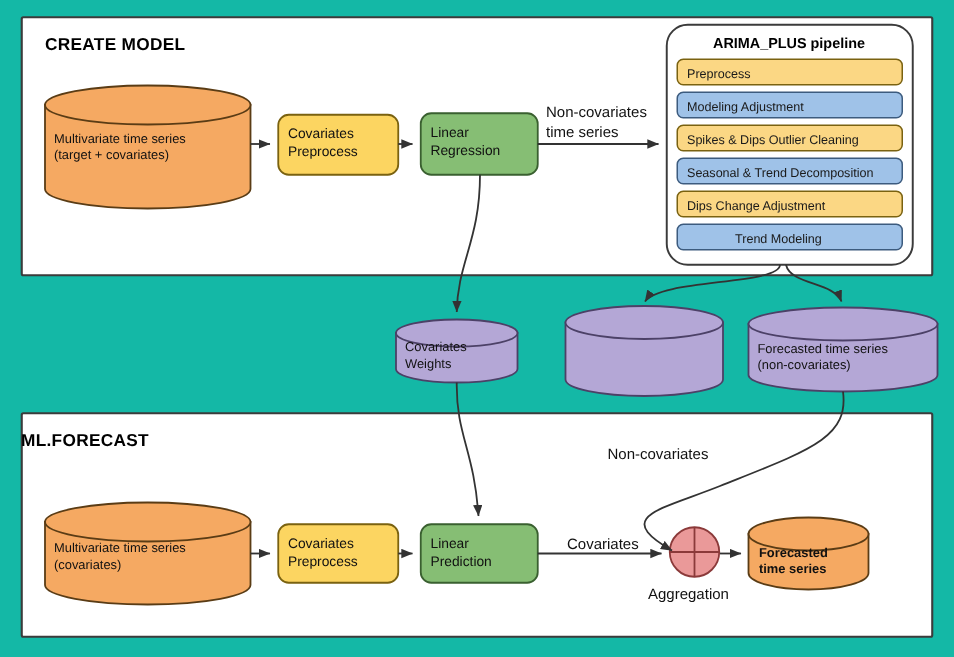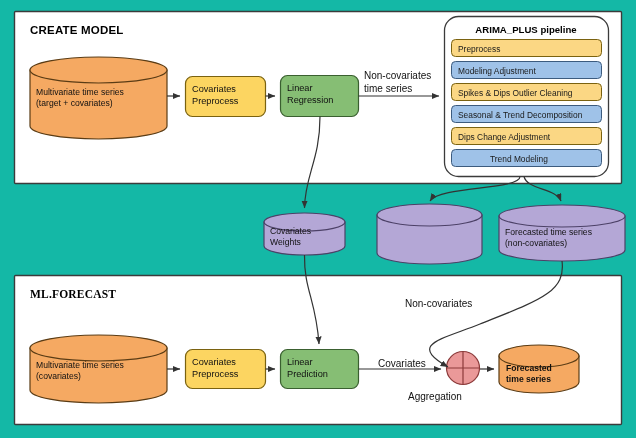--- a/index.html
+++ b/index.html
@@ -164,21 +164,21 @@
 
       <path d="M265.5,369 L275,369" marker-end="url(#arrow)"></path>
 
       <path d="M358.5,369 L441,369" marker-end="url(#arrow)"></path>
 
       <path d="M480,369 L494,369" marker-end="url(#arrow)"></path>
     </g>
   </svg>
 
   <div class="group-title" style="left:30px; top:24px;">CREATE MODEL</div>
-  <div class="group-title" style="left:30px; top:288px;font-family:Liberation Serif, serif;">ML.FORECAST</div>
+  <div class="group-title" style="left:14px; top:288px;">ML.FORECAST</div>
 
   <div class="node-label cyl-text" style="left:36px; top:87px; width:130px;">Multivariate time series
 (target + covariates)</div>
 
   <div class="node-label box-text" style="left:192px; top:84px; width:72px;">Covariates
 Preprocess</div>
 
   <div class="node-label box-text" style="left:287px; top:83px; width:70px;">Linear
 Regression</div>
 
@@ -209,18 +209,18 @@
   <div class="node-label box-text" style="left:192px; top:357px; width:72px;">Covariates
 Preprocess</div>
 
   <div class="node-label box-text" style="left:287px; top:357px; width:70px;">Linear
 Prediction</div>
 
   <div class="edge-label" style="left:378px; top:357px;">Covariates</div>
 
   <div class="edge-label" style="left:405px; top:297px;">Non-covariates</div>
 
-  <div class="edge-label" style="left:408px; top:390px;">Aggregation</div>
+  <div class="edge-label" style="left:432px; top:390px;">Aggregation</div>
 
   <div class="node-label cyl-text" style="left:506px; top:363px; width:72px;font-weight:bold;">Forecasted
 time series</div>
 
 </div>
 
 </body></html>

